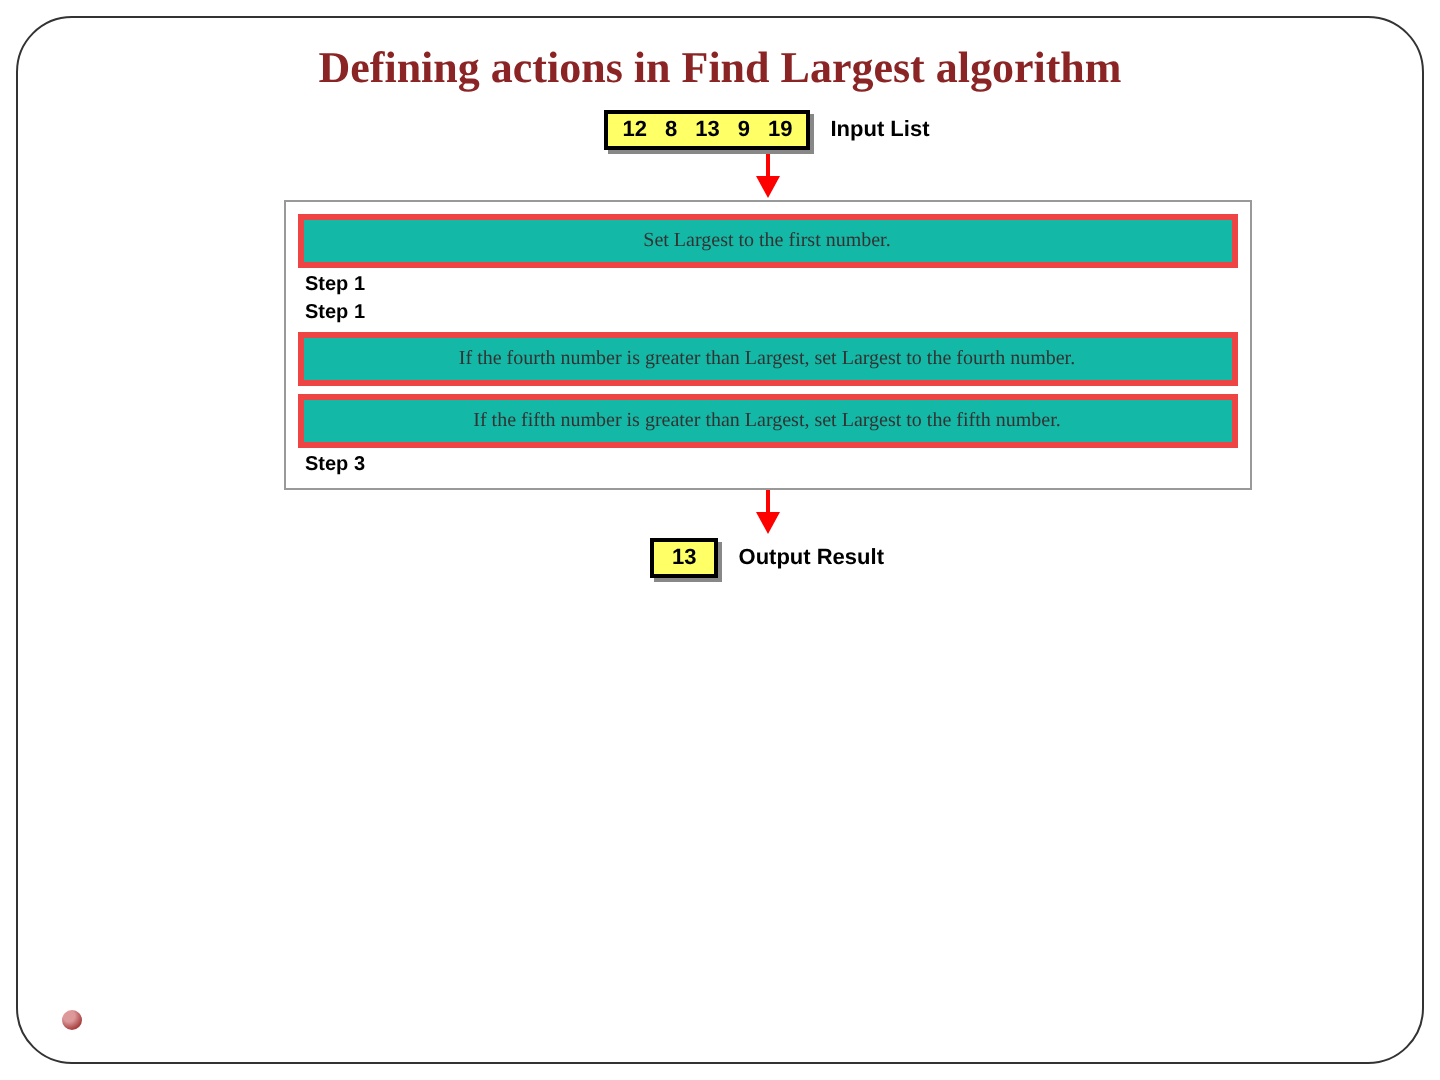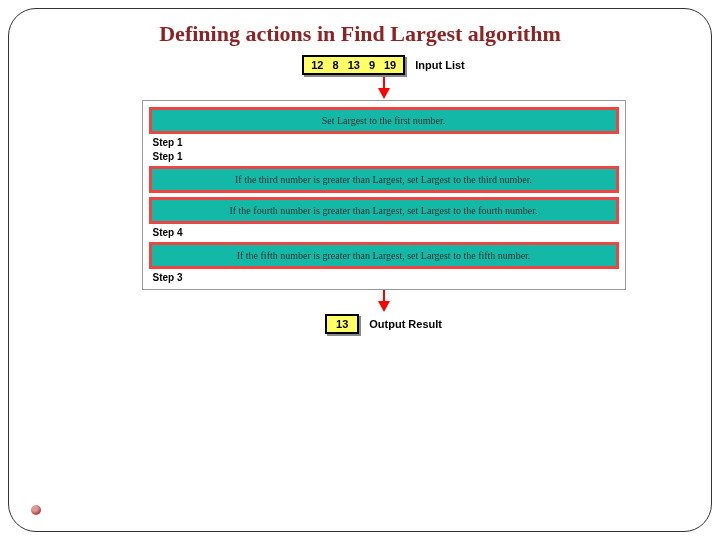--- a/index.html
+++ b/index.html
@@ -122,24 +122,22 @@
       <polygon points="7,22 1,11 13,11" fill="#ff0000"></polygon>
     </svg>
 
 
     <div class="steps-box">
       <div class="step-action">Set Largest to the first number.</div>
       <div class="step-label">Step 1</div>
 
       <div class="step-label">Step 1</div>
 
-      <div class="step-action">If the third number is greater than Largest, set Largest to the third number.</div>
 
       <div class="step-action">If the fourth number is greater than Largest, set Largest to the fourth number.</div>
-      <div class="step-label">Step 4</div>
 
       <div class="step-action">If the fifth number is greater than Largest, set Largest to the fifth number.</div>
       <div class="step-label">Step 3</div>
     </div>
 
     <svg class="arrow" height="22" viewBox="0 0 14 22">
       <line x1="7" y1="0" x2="7" y2="12" stroke="#ff0000" stroke-width="2"></line>
       <polygon points="7,22 1,11 13,11" fill="#ff0000"></polygon>
     </svg>
 

